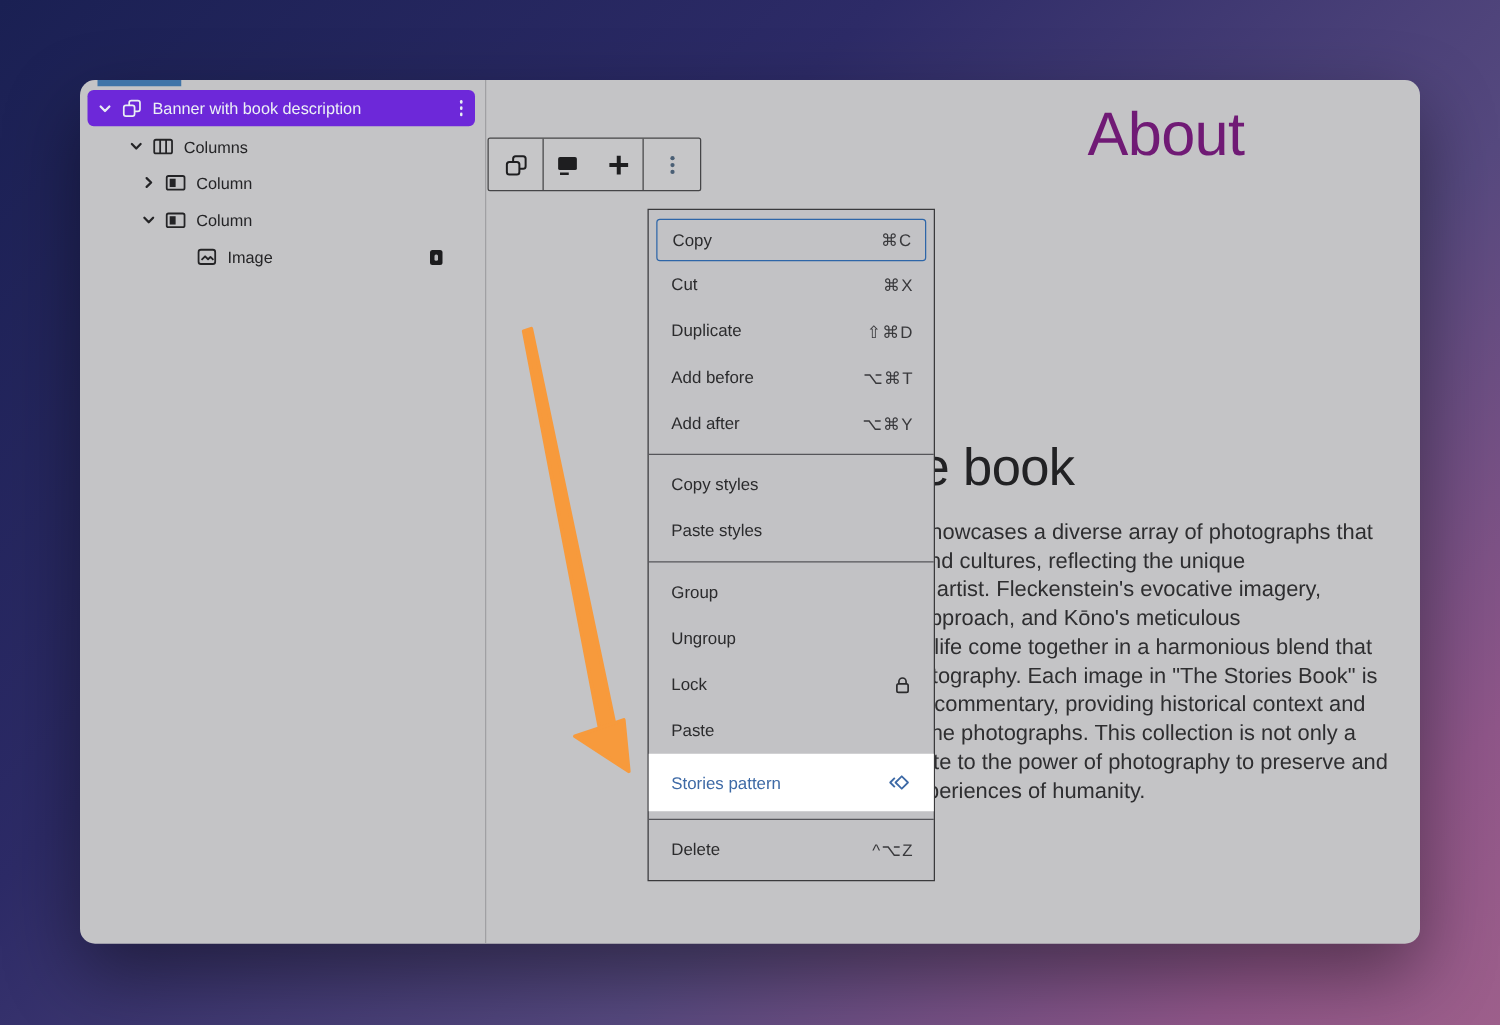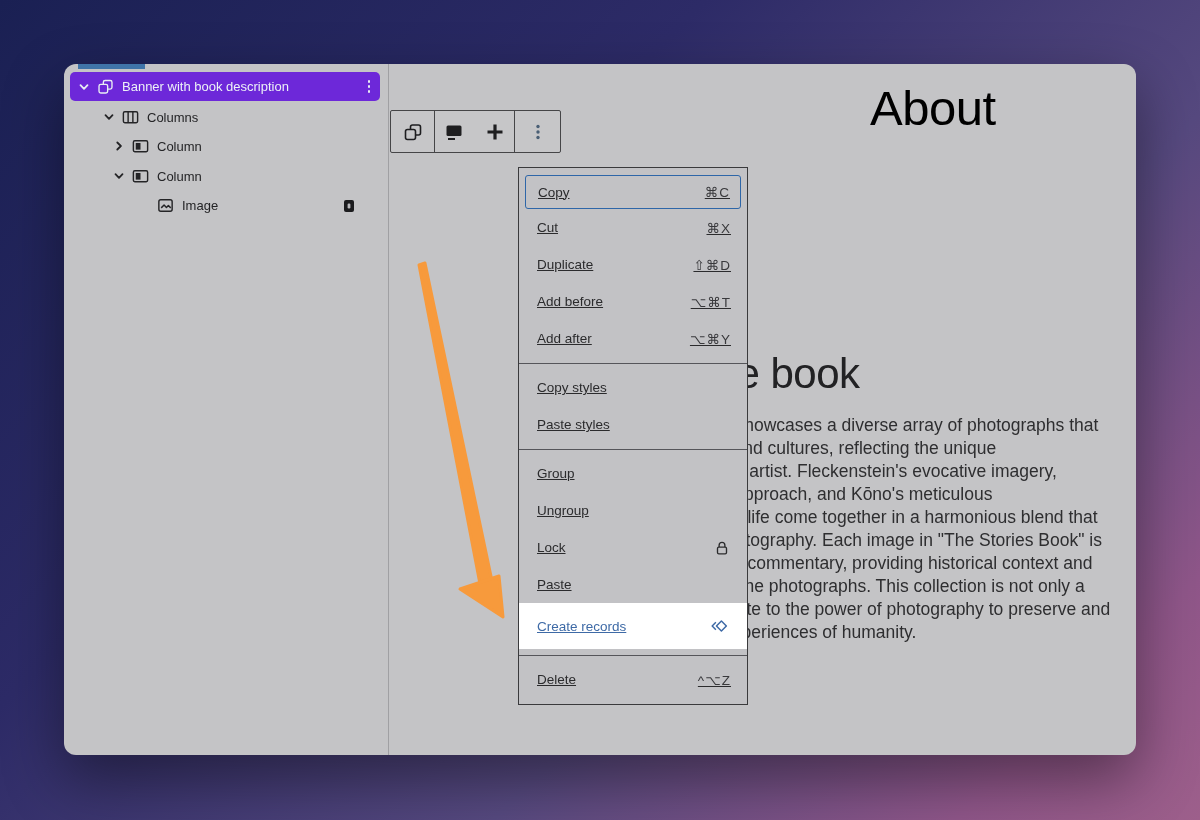--- a/index.html
+++ b/index.html
@@ -30,29 +30,29 @@
   
   .toolbar{position:absolute;left:326px;top:46px;height:41px;display:flex;background:#c6c6c8;border:1px solid #454547;border-radius:2px;}
   .tcell{display:flex;align-items:center;justify-content:center;height:100%;}
   .tcell + .tcell{border-left:1px solid #454547;}
   .tbtn{display:flex;align-items:center;justify-content:center;width:38px;height:100%;color:#1e1e20;}
 
   
   .menu{position:absolute;left:454px;top:103px;width:230px;background:#c2c2c5;border:1.5px solid #3a3a3c;box-sizing:border-box;z-index:5;}
   .mgroup{padding:5px 0 6px 0;}
   .mgroup + .mgroup{border-top:1px solid #55555a;}
-  .mi{height:37px;display:flex;align-items:center;padding:0 16px 0 18px;font-size:13.5px;color:#2b2b2d;text-decoration:underline;}
+  .mi{height:37px;display:flex;align-items:center;padding:0 16px 0 18px;font-size:13.5px;color:#2b2b2d;}
   .mi .lbl{flex:1 1 auto;}
   .mi .sc{color:#39393c;letter-spacing:1px;}
   .mi.focused{height:32px;margin:2px 6px 0 6px;border:1.5px solid #2e66a8;border-radius:3px;padding:0 10px 0 12px;}
   .mi.highlight{height:46px;background:#ffffff;color:#3e6aa6;}
   .mi .ricon{margin-left:auto;display:flex;align-items:center;}
 
   
-  .page-title{position:absolute;left:806px;top:16px;font-size:49px;font-weight:500;color:#000000;letter-spacing:-0.5px;white-space:nowrap;}
+  .page-title{position:absolute;left:806px;top:16px;font-size:49px;font-weight:500;color:#701a75;letter-spacing:-0.5px;white-space:nowrap;}
   .section-heading{position:absolute;left:520px;top:286px;font-size:42px;font-weight:500;color:#222224;letter-spacing:-0.5px;white-space:nowrap;}
   .para{position:absolute;left:520px;top:350px;font-size:17.5px;line-height:23px;color:#2e2e30;}
   .para div{white-space:nowrap;}
 
   .arrow-overlay{position:absolute;left:0;top:0;width:100%;height:100%;pointer-events:none;z-index:10;}
   svg.ic{display:block;}
 </style>
 </head>
 <body>
 
@@ -237,21 +237,21 @@
             <svg class="ic" width="18" height="18" viewBox="0 0 20 20" fill="none" stroke="#2b2b2d" stroke-width="1.5">
               <path d="M6.8 9 V7 a3.2 3.2 0 0 1 6.4 0 V9"></path>
               <rect x="5" y="9" width="10" height="7.5" rx="1.5"></rect>
             </svg>
           </span>
         </div>
         <div class="mi">
           <span class="lbl">Paste</span>
         </div>
         <div class="mi highlight">
-          <span class="lbl">Create records</span>
+          <span class="lbl">Stories pattern</span>
           <span class="ricon">
             <svg class="ic" width="24" height="22" viewBox="0 0 26 22" fill="none" stroke="#3e6aa6" stroke-width="1.6" stroke-linejoin="round">
               <rect x="11.8" y="7.2" width="7.6" height="7.6" transform="rotate(45 15.6 11)"></rect>
               <path d="M9.6 7 L5.6 11 L9.6 15"></path>
             </svg>
           </span>
         </div>
       </div>
 
       <div class="mgroup">

